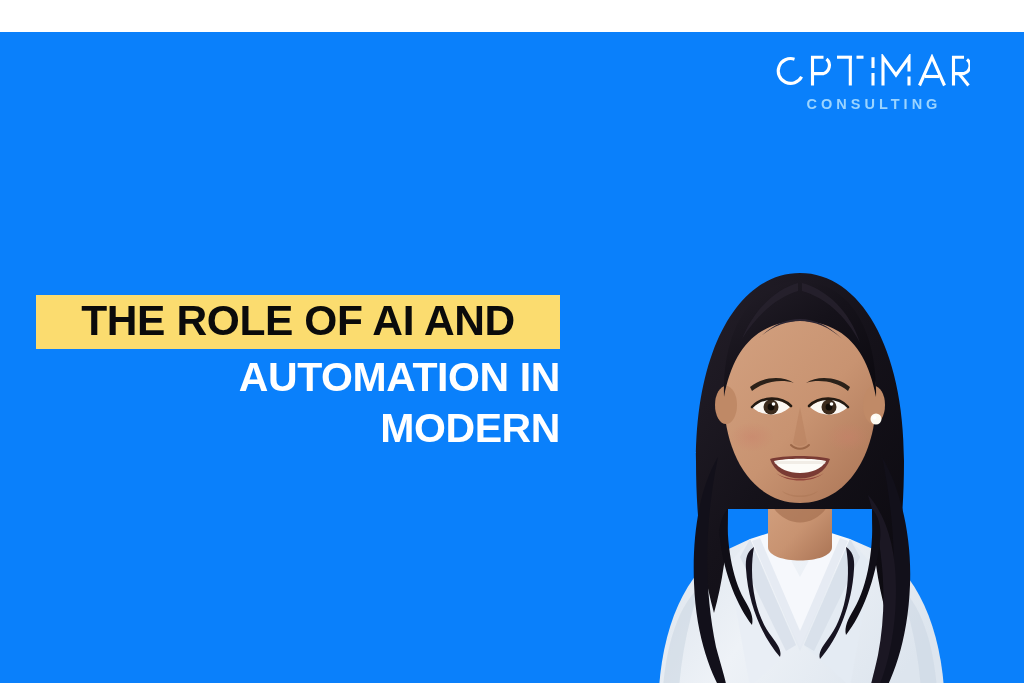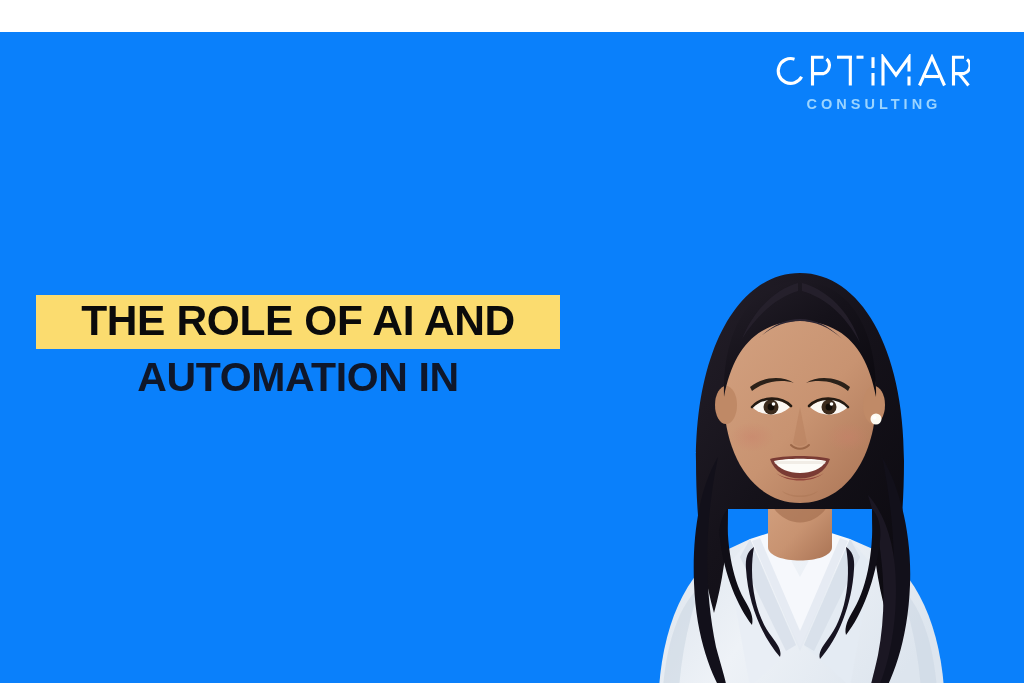--- a/index.html
+++ b/index.html
@@ -60,22 +60,22 @@
     background: #fbdc6f;
     color: #0b0b0b;
     display: block;
     width: 100%;
     box-sizing: border-box;
     padding: 4px 0 7px 0;
     text-align: center;
     font-size: 42.5px;
   }
   .title-line.plain {
-    color: #0f172a;
-    text-align: center;
+    color: #ffffff;
+    text-align: right;
     padding: 5px 0 4px 0;
     display: block;
     width: 100%;
   }
   .title-line.gap-top { margin-top: 3px; }
   .title-line.gap-bot { margin-bottom: 3px; }
 
   
   .portrait {
     position: absolute;
@@ -119,20 +119,21 @@
           <path d="M185.0 19.6 L194.5 31.5"></path>
         </g>
       </svg>
     </span>
     <span class="logo-sub">CONSULTING</span>
   </div>
 
   <div class="title-block">
     <span class="title-line hl gap-bot">THE ROLE OF AI AND</span>
     <span class="title-line plain">AUTOMATION IN</span>
+    <span class="title-line plain gap-bot">MODERN</span>
   </div>
 
   <div class="portrait">
     <svg width="400" height="468" viewBox="0 0 400 468" xmlns="http://www.w3.org/2000/svg" aria-hidden="true">
       <defs>
         <linearGradient id="blazerG" x1="0" y1="0" x2="1" y2="0.4">
           <stop offset="0" stop-color="#dbe3ec"></stop>
           <stop offset="0.45" stop-color="#eef2f7"></stop>
           <stop offset="1" stop-color="#dde5ee"></stop>
         </linearGradient>

